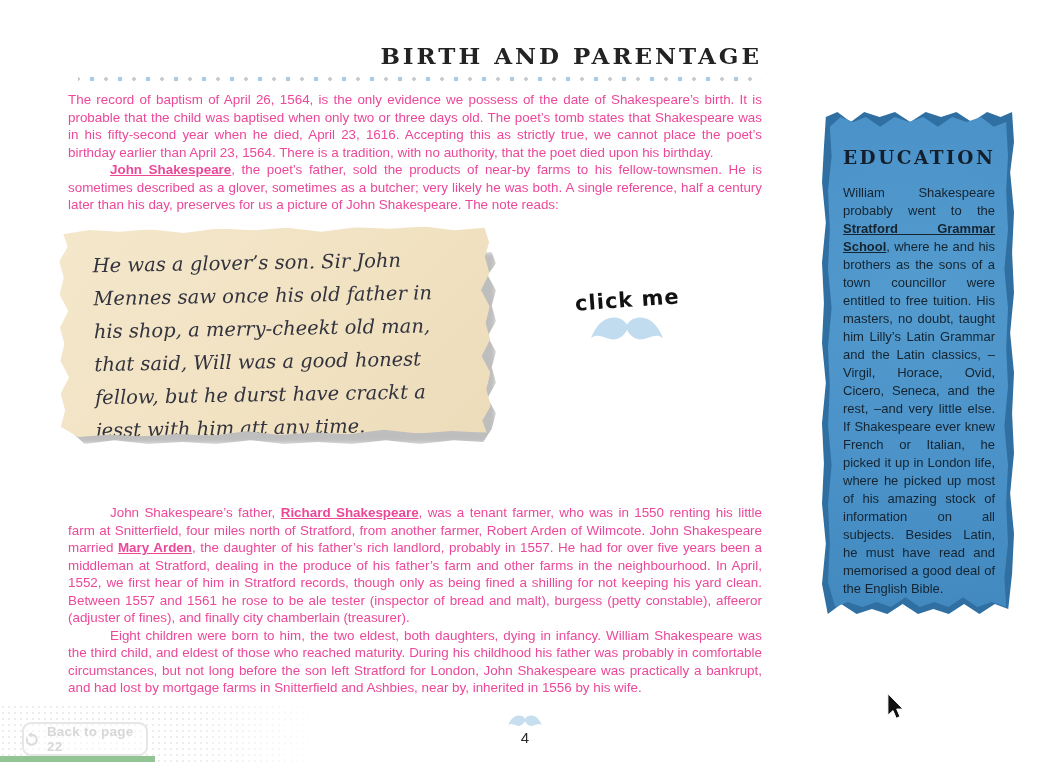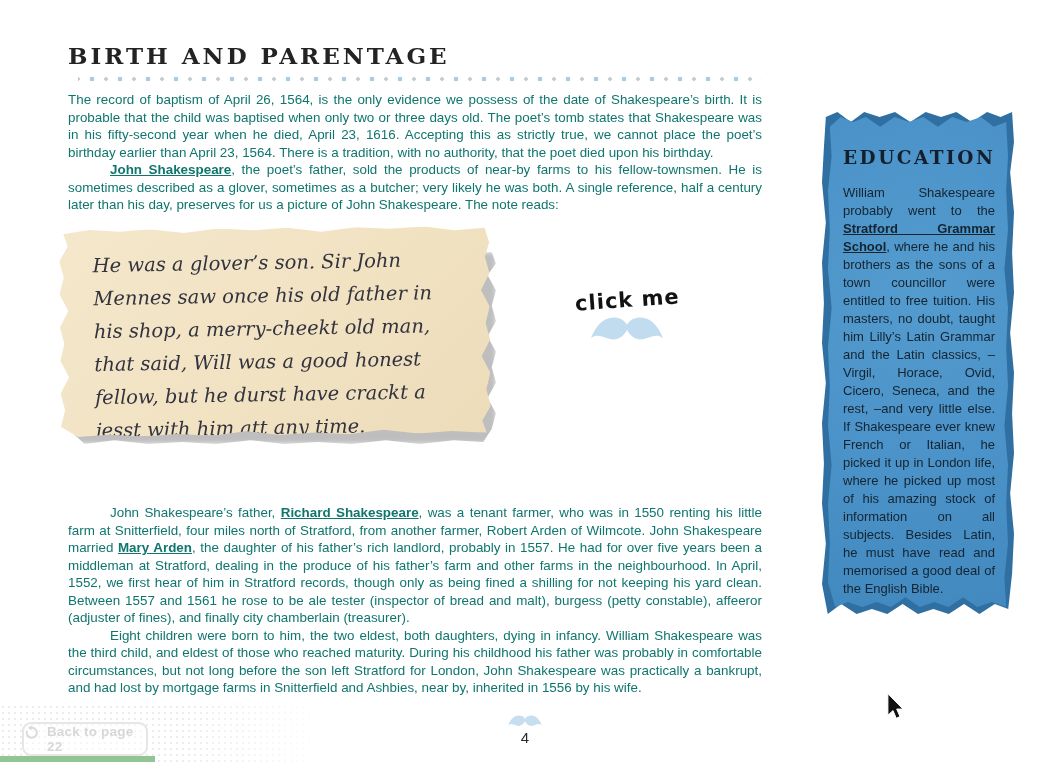--- a/index.html
+++ b/index.html
@@ -14,40 +14,40 @@
     position:relative;
     overflow:hidden;
     color:#1a1a1a;
   }
   .main-col{position:absolute;left:68px;top:0;width:694px;}
   h1.title{
     font-family:"DejaVu Serif", serif;
     font-weight:bold;
     font-size:23px;
     letter-spacing:3px;
-    text-align:left;
+    text-align:right;
     color:#232323;
     margin-top:42px;
   }
   .dots{
     margin-top:7px;
     margin-left:10px;
     width:684px;height:6px;
     background-image:
       radial-gradient(circle, #a9cbe3 2.1px, transparent 2.6px),
       radial-gradient(circle, #c7cccf 1.6px, transparent 2.1px);
     background-size:28px 6px, 28px 6px;
     background-position:0 0, 14px 0;
     background-repeat:repeat-x;
   }
   p.body{
     font-size:13.4px;
     line-height:17.5px;
     text-align:justify;
-    color:#0f766e;
+    color:#ec4899;
   }
   p.first{margin-top:9px;}
   p.indent{text-indent:42px;}
   b.bld{font-weight:bold;text-decoration:underline;}
   .lower-paras{position:absolute;left:68px;top:504px;width:694px;}
 
   
   .note-shadow{
     position:absolute;left:72px;top:252px;width:424px;height:192px;
     background:#b3b3b3;
@@ -124,21 +124,21 @@
     background-image:radial-gradient(#ececec 1px, transparent 1.3px);
     background-size:6px 6px;
     -webkit-mask-image:linear-gradient(to right,#000 55%,transparent);
     mask-image:linear-gradient(to right,#000 55%,transparent);
   }
   .back-btn{
     position:absolute;left:22px;top:722px;width:126px;height:34px;
     border:2px solid #e6e6e6;
     border-radius:9px;
     background:rgba(255,255,255,.55);
-    display:flex;justify-content:center;gap:7px;
+    display:flex;align-items:center;justify-content:center;gap:7px;
     cursor:pointer;
   }
   .back-btn-label{
     font-size:13.5px;
     color:#d7d7d7;
     font-weight:bold;
     letter-spacing:.2px;
   }
   .page-footer{
     position:absolute;left:0;top:714px;width:1050px;

